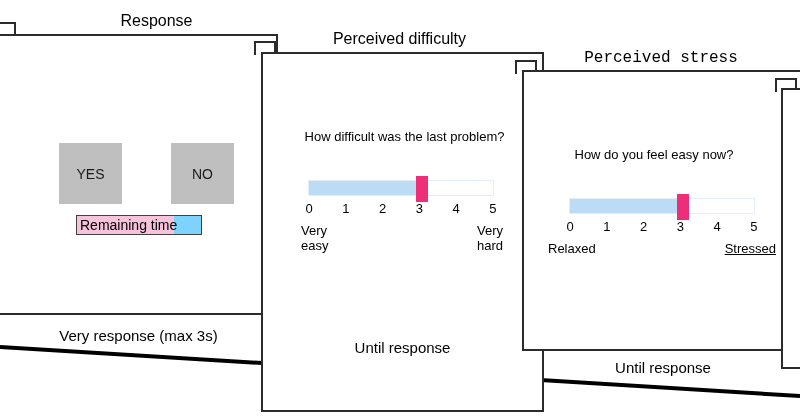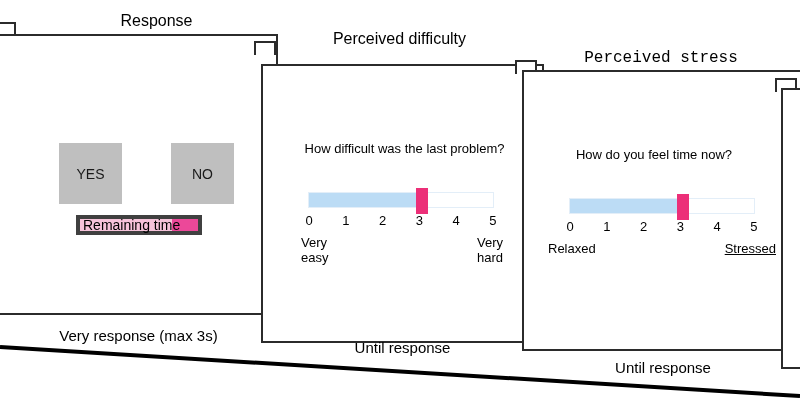--- a/index.html
+++ b/index.html
@@ -53,22 +53,22 @@
     display:flex;
     align-items:center;
     justify-content:center;
     font-size:14px;
     color:#1a1a1a;
     box-sizing:border-box;
   }
   .timer-wrap{
     position:absolute;
     box-sizing:border-box;
-    border:4px solid #404040;
-    background:#ec4899;
+    border:1px solid #404040;
+    background:#7dd3fc;
     display:flex;
     align-items:center;
   }
   .timer-fill{
     position:absolute;
     left:0;top:0;bottom:0;
     background:#f6c3da;
   }
   .timer-label{
     position:relative;
@@ -157,21 +157,21 @@
       <div class="timer-label">Remaining time</div>
     </div>
   </div>
 
   <div class="panel-caption" style="left:0px;top:328px;width:277px;">Very response (max 3s)</div>
 
   <div class="notch" style="left:254px;top:41px;width:22px;height:14px;"></div>
 
   <div class="panel-title" style="left:262px;top:31px;width:275px;">Perceived difficulty</div>
 
-  <div class="panel" style="left:261px;top:52px;width:283px;height:279px;margin-top:12px;">
+  <div class="panel" style="left:261px;top:52px;width:283px;height:360px;">
 
     <div class="question" style="left:0px;top:76px;width:283px;">How difficult was the last problem?</div>
 
     <div class="slider-track" style="left:45px;top:126px;width:186px;height:16px;">
       <div class="slider-fill" style="width:60%;"></div>
       <div class="slider-thumb" style="left:58%;top:-5px;width:12px;height:26px;"></div>
     </div>
 
     <div class="tick-row" style="left:39px;top:148px;width:198px;">
       <span class="tick">0</span>
@@ -190,21 +190,21 @@
   </div>
 
   <div class="panel-caption" style="left:261px;top:340px;width:283px;">Until response</div>
 
   <div class="notch" style="left:515px;top:60px;width:22px;height:14px;"></div>
 
   <div class="panel-title" style="left:523px;top:50px;width:276px;font-family:Liberation Mono, monospace;">Perceived stress</div>
 
   <div class="panel" style="left:522px;top:70px;width:282px;height:281px;">
 
-    <div class="question" style="left:0px;top:76px;width:260px;">How do you feel time now?</div>
+    <div class="question" style="left:0px;top:76px;width:260px;">How do you feel easy now?</div>
 
     <div class="slider-track" style="left:45px;top:126px;width:186px;height:16px;">
       <div class="slider-fill" style="width:60%;"></div>
       <div class="slider-thumb" style="left:58%;top:-5px;width:12px;height:26px;"></div>
     </div>
 
     <div class="tick-row" style="left:39px;top:148px;width:198px;">
       <span class="tick">0</span>
       <span class="tick">1</span>
       <span class="tick">2</span>

